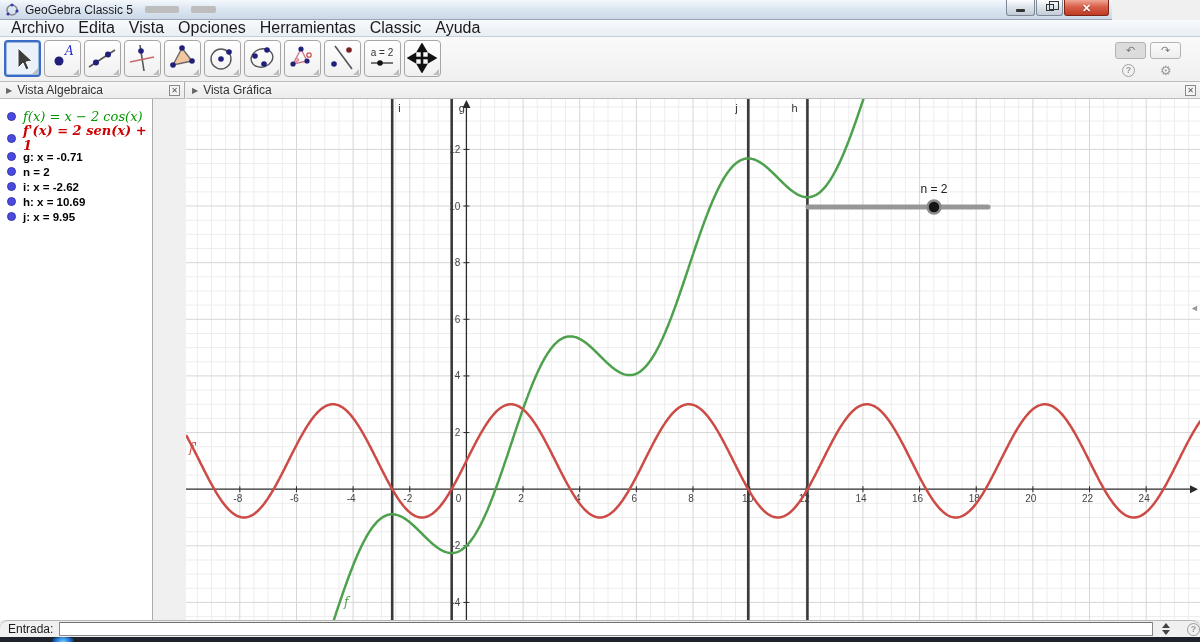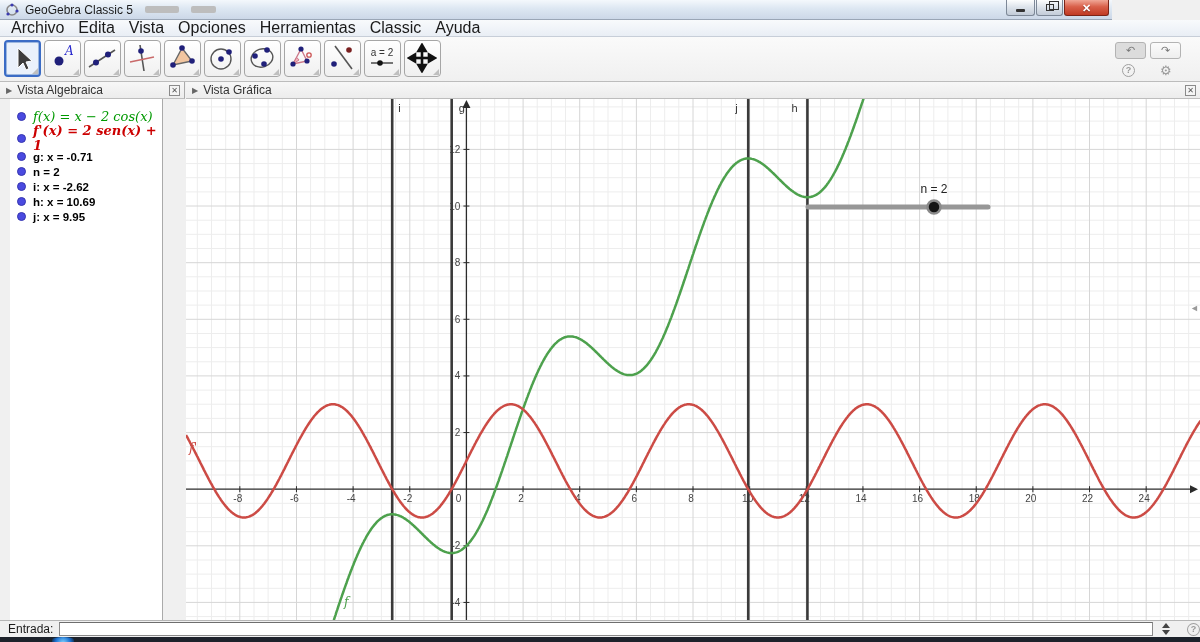--- a/index.html
+++ b/index.html
@@ -47,34 +47,34 @@
   
   .view-header { position:absolute; top:82px; height:17px; background:linear-gradient(#f7f7f7,#ececec);
     border-bottom:1px solid #bdbdbd; display:flex; align-items:center; font-size:12px; color:#333; }
   #alg-header { left:0; width:185px; border-right:1px solid #aaa; }
   #gfx-header { left:186px; width:1014px; }
   .tri { font-size:8px; color:#666; margin:0 5px 0 6px; }
   .closebox { position:absolute; right:4px; top:3px; width:11px; height:11px; border:1px solid #8a8a8a;
     background:#f4f4f4; color:#555; font-size:8px; line-height:9px; text-align:center; }
 
   
-  #algebra { position:absolute; top:99px; left:10px; width:153px; height:521px; background:#fff;
+  #algebra { position:absolute; top:99px; left:0; width:153px; height:521px; background:#fff;
     border-right:1px solid #aaa; overflow:hidden; }
   .alg-row { display:flex; align-items:center; padding-left:7px; }
   .alg-row .bullet { width:9px; height:9px; border-radius:50%; background:#4a4ae0; border:1px solid #3535b0; margin-right:7px; flex:0 0 auto; }
   .alg-math { font-family:"DejaVu Serif",serif; font-style:italic; font-size:13px; height:22px; }
   .alg-plain { font-weight:bold; font-size:11.5px; color:#000; height:15px; }
 
   
   #graphics { position:absolute; top:99px; left:186px; width:1014px; height:521px; background:#fff; }
   #edge-arrow { position:absolute; top:303px; left:1190px; font-size:9px; color:#9a9a9a; }
 
   
   #inputbar { position:absolute; top:620px; left:0; width:1200px; height:17px; background:#f0f0f0;
-    border-top:1px solid #b5b5b5; display:flex; align-items:center; }
+    border-top:1px solid #b5b5b5; display:flex; align-items:center;border-radius:8px; }
   #inputbar .lbl { font-size:12px; color:#1a1a1a; margin:0 6px 0 8px; }
   #entrada-input { width:1098px; height:14px; border:1px solid #8a8a8a; border-top-color:#6e6e6e;
     background:#fff; font-size:11px; padding:0 3px; }
   .stepper { margin-left:6px; display:flex; flex-direction:column; justify-content:center; align-items:center; width:14px; }
   .stepper .up { width:0; height:0; border-left:4px solid transparent; border-right:4px solid transparent; border-bottom:5px solid #444; margin-bottom:2px; }
   .stepper .dn { width:0; height:0; border-left:4px solid transparent; border-right:4px solid transparent; border-top:5px solid #444; }
   #input-help { position:relative; margin-left:14px; }
 
   
   #taskbar { position:absolute; top:637px; left:0; width:1200px; height:5px; background:#1d222b; }

